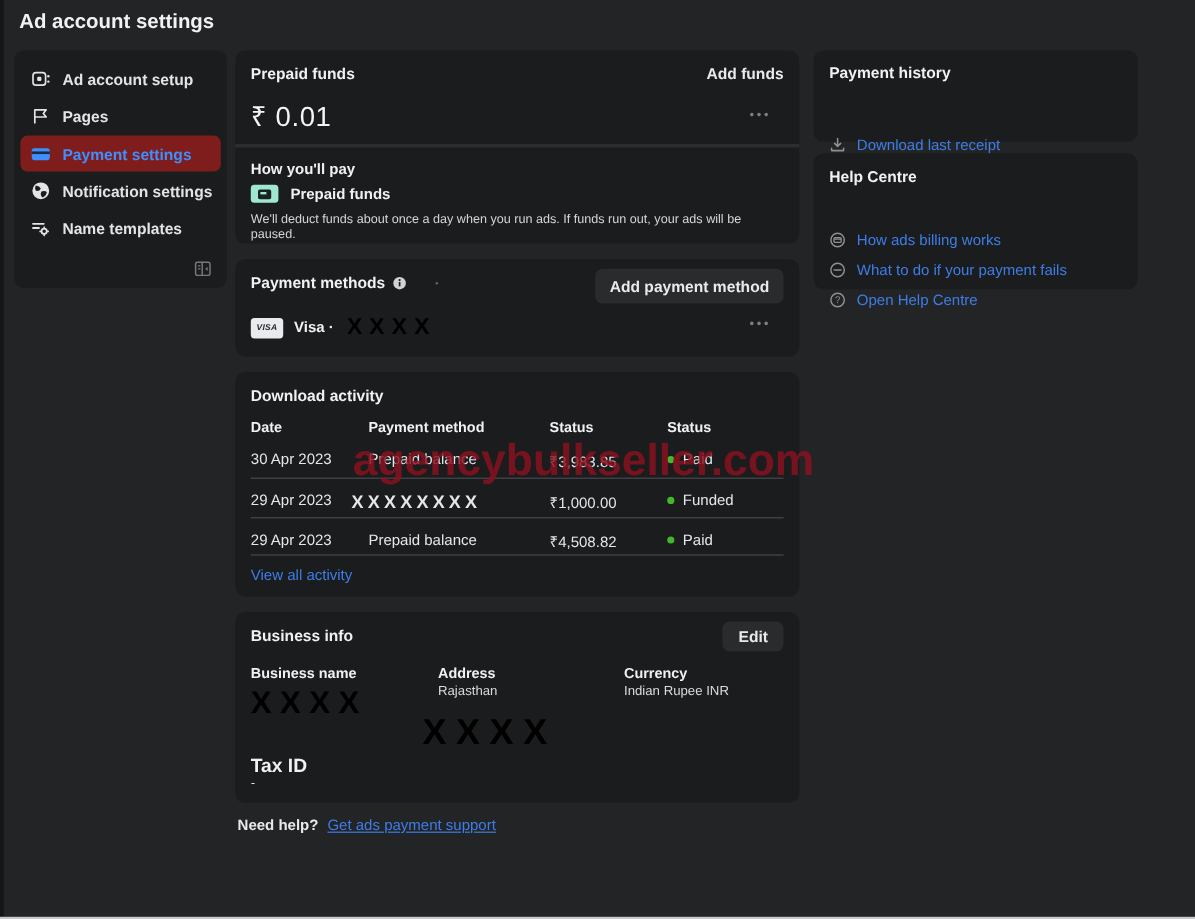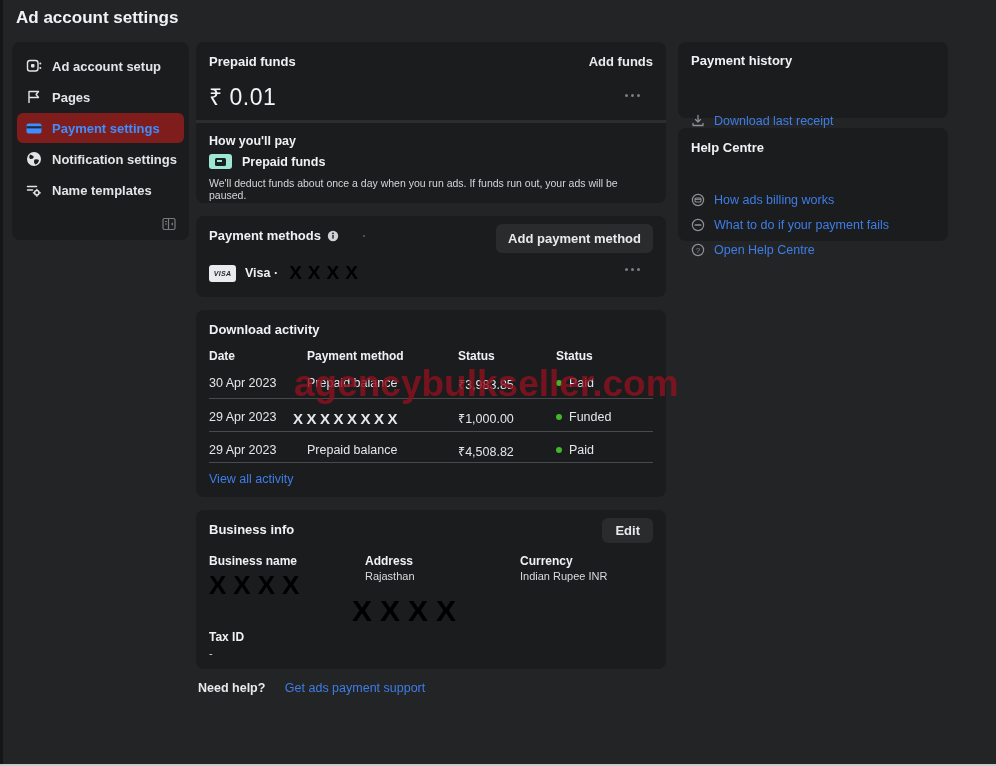--- a/index.html
+++ b/index.html
@@ -76,26 +76,26 @@
   .status-dot { width:6px; height:6px; border-radius:50%; background:#42b72a; }
   .link { color:#3e7de8; font-size:12.5px; cursor:pointer; text-decoration:none; }
   .view-all { position:absolute; left:13px; top:162px; }
 
   .business-card { left:196px; top:510px; width:470px; height:159px; }
   .business-card .gray-btn { position:absolute; right:13px; top:8px; padding:5px 13px; }
   .f-label { position:absolute; font-size:12px; font-weight:700; color:#eff1f4; top:44px; }
   .f-value { position:absolute; font-size:11px; color:#d8dbdf; top:60px; }
   .bn-redact { position:absolute; left:13px; top:60px; font-size:26px; letter-spacing:7px; }
   .addr-redact { position:absolute; left:156px; top:84px; font-size:30px; letter-spacing:8px; }
-  .tax-label { position:absolute; left:13px; top:120px; font-size:12px; font-weight:700; color:#eff1f4; }
+  .tax-label { position:absolute; left:13px; top:120px; font-size:16px; font-weight:700; color:#eff1f4; }
   .tax-value { position:absolute; left:13px; top:137px; font-size:11px; color:#d8dbdf; }
 
   .need-help { position:absolute; left:198px; top:681px; font-size:12.5px; }
   .need-help .nh-text { font-weight:700; color:#e8eaed; }
-  .need-help .link { margin-left:16px; }
+  .need-help .link { margin-left:4px;text-decoration:underline; }
 
   
   .history-card { left:678px; top:42px; width:270px; height:76px; }
   .icon-link-row { position:absolute; left:13px; display:flex; align-items:center; gap:9px;margin-top:28px; }
   .hl-row { top:44px; }
   .help-card { left:678px; top:128px; width:270px; height:113px; }
   .help-row-0 { top:37px; } .help-row-1 { top:62px; } .help-row-2 { top:87px; }
   .circle-icon { width:14px; height:14px; flex:0 0 14px; }
 
   .info-icon { display:inline-flex; }

